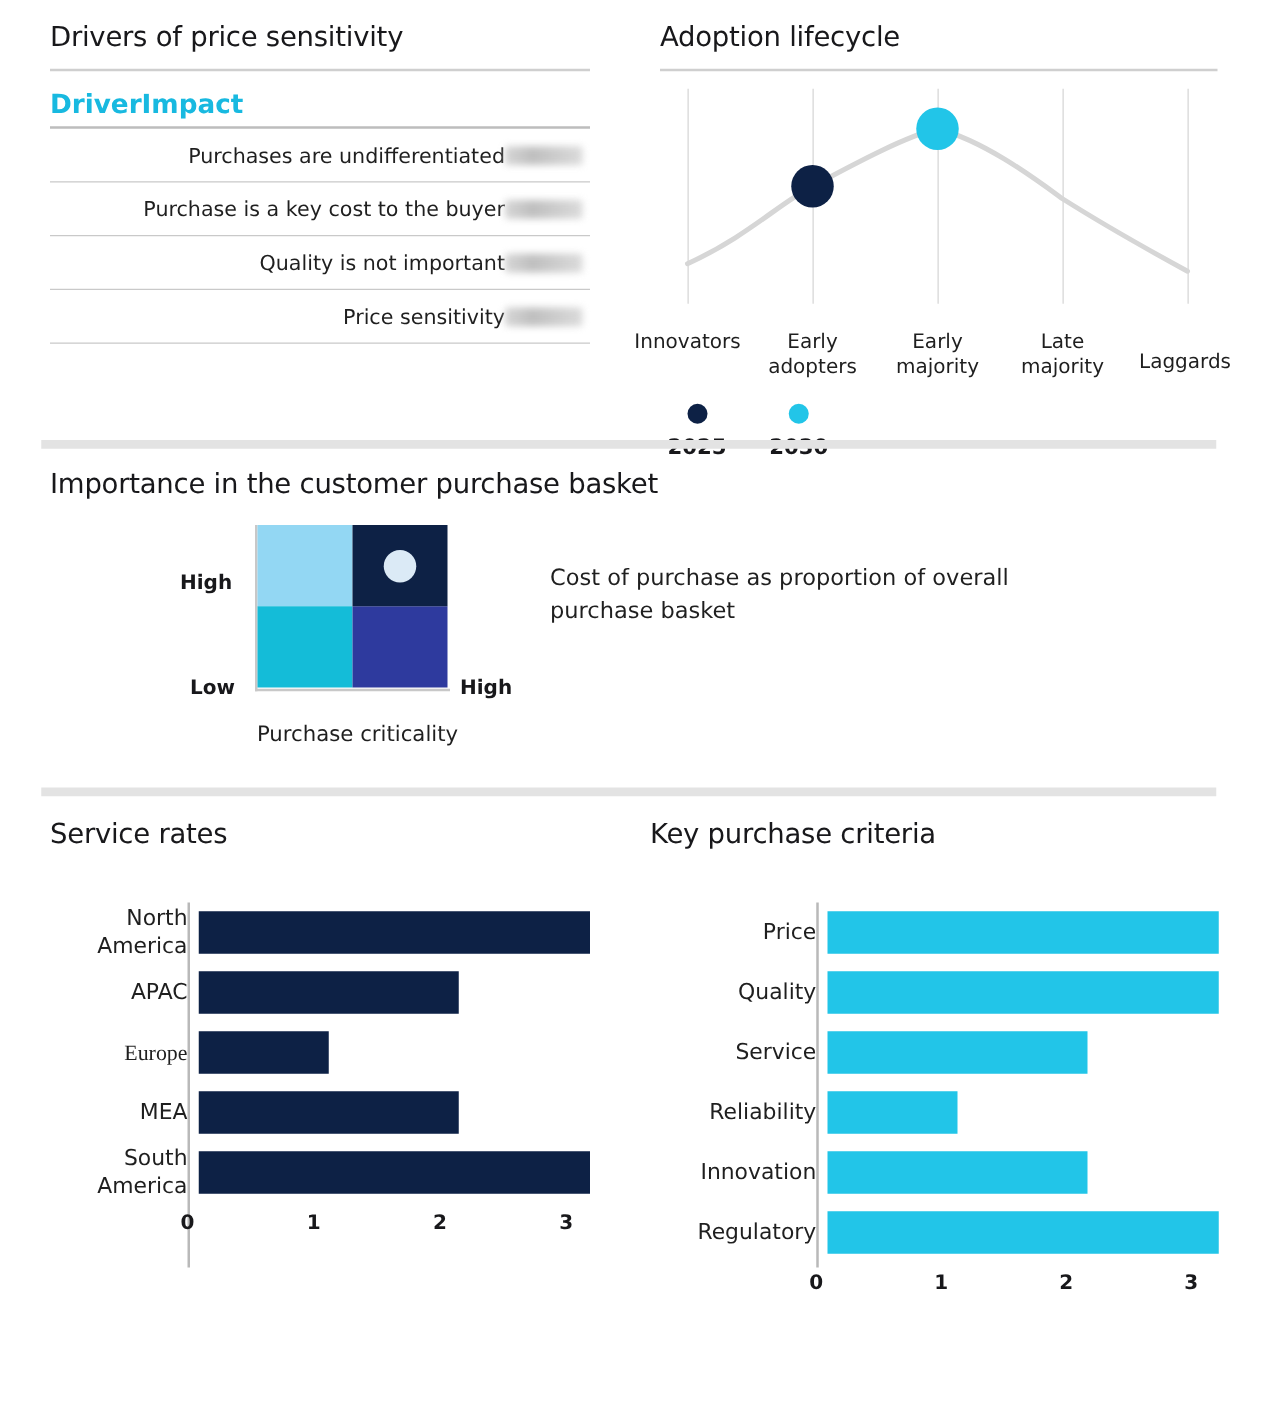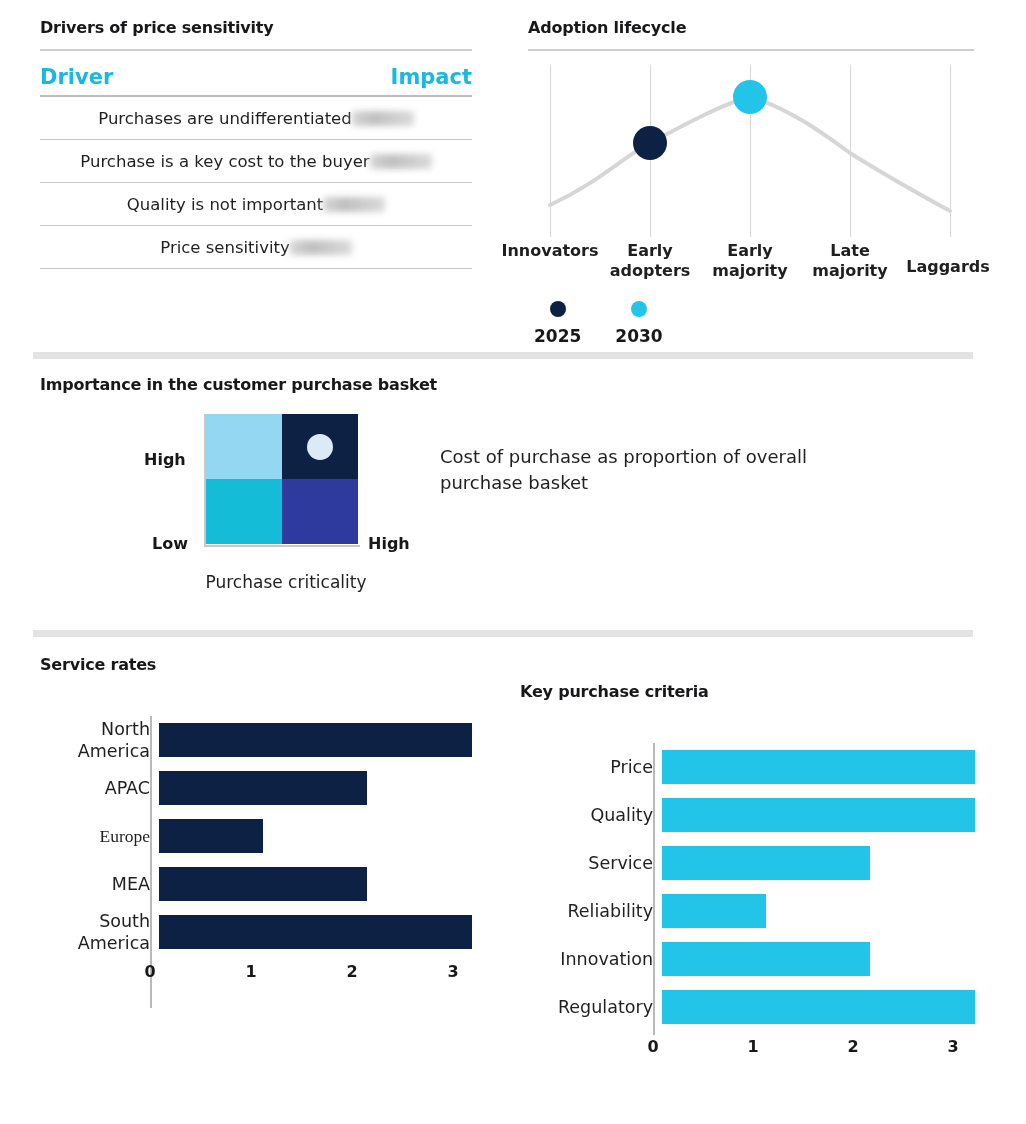--- a/index.html
+++ b/index.html
@@ -17,22 +17,22 @@
   }
 
   .page {
     position: relative;
     width: 1026px;
     height: 1124px;
   }
 
   
   .section-title {
-    font-size: 16px;
-    font-weight: bold;
+    font-size: 22px;
+    font-weight: normal;
     color: #18181b;
     letter-spacing: -0.2px;
   }
 
   .band {
     height: 7px;
     background: #e3e3e3;
   }
 
   
@@ -47,34 +47,33 @@
     width: 432px;
     height: 2px;
     background: #cfcfcf;
   }
   .table {
     margin-top: 14px;
     width: 432px;
   }
   .table-head {
     display: flex;
-    justify-content: space-between;
     align-items: flex-end;
     color: #18b9e0;
     font-size: 21px;
     font-weight: bold;
     padding-bottom: 6px;
   }
   .table-head-rule {
     height: 2px;
     background: #bdbdbd;
   }
   .table-row {
     display: flex;
-    justify-content: center;
+    justify-content: flex-end;
     align-items: center;
     font-size: 16.5px;
     color: #1f1f1f;
     padding: 12px 2px 11px 6px;
     border-bottom: 1px solid #c9c9c9;
   }
   .blur-chip {
     width: 62px;
     height: 15px;
     border-radius: 2px;
@@ -113,22 +112,21 @@
   }
   .lc-dot {
     position: absolute;
     border-radius: 50%;
     transform: translate(-50%, -50%);
   }
   .lc-labels {
     position: relative;
     width: 446px;
     height: 52px;
-    margin-top: 4px;
-    font-weight: bold;
+    margin-top: 20px;
   }
   .lc-label {
     position: absolute;
     text-align: center;
     font-size: 16px;
     color: #1f1f1f;
     line-height: 20px;
     transform: translateX(-50%);
     white-space: pre-line;
   }
@@ -254,21 +252,21 @@
   
   #adoption-panel {
     position: absolute;
     left: 40px;
     top: 655px;
     width: 432px;
   }
   #criteria-panel {
     position: absolute;
     left: 520px;
-    top: 682px;
+    top: 655px;
     width: 455px;
   }
   .bars {
     position: relative;
     margin-top: 42px;
   }
   .bar-row {
     display: flex;
     align-items: center;
     height: 48px;

